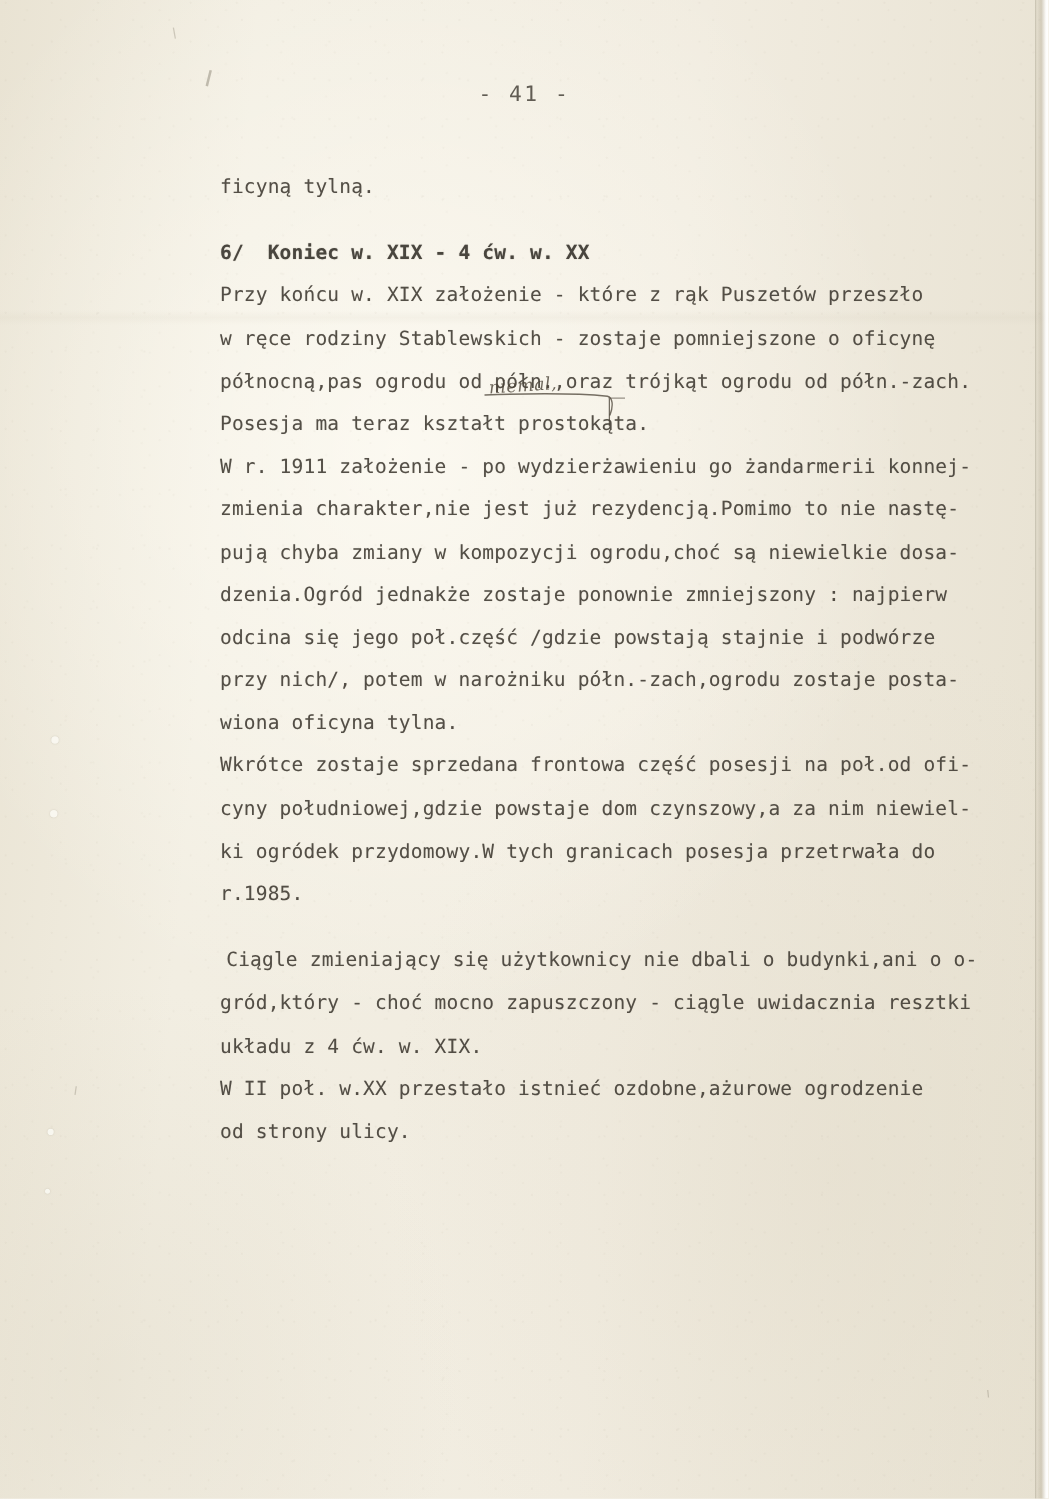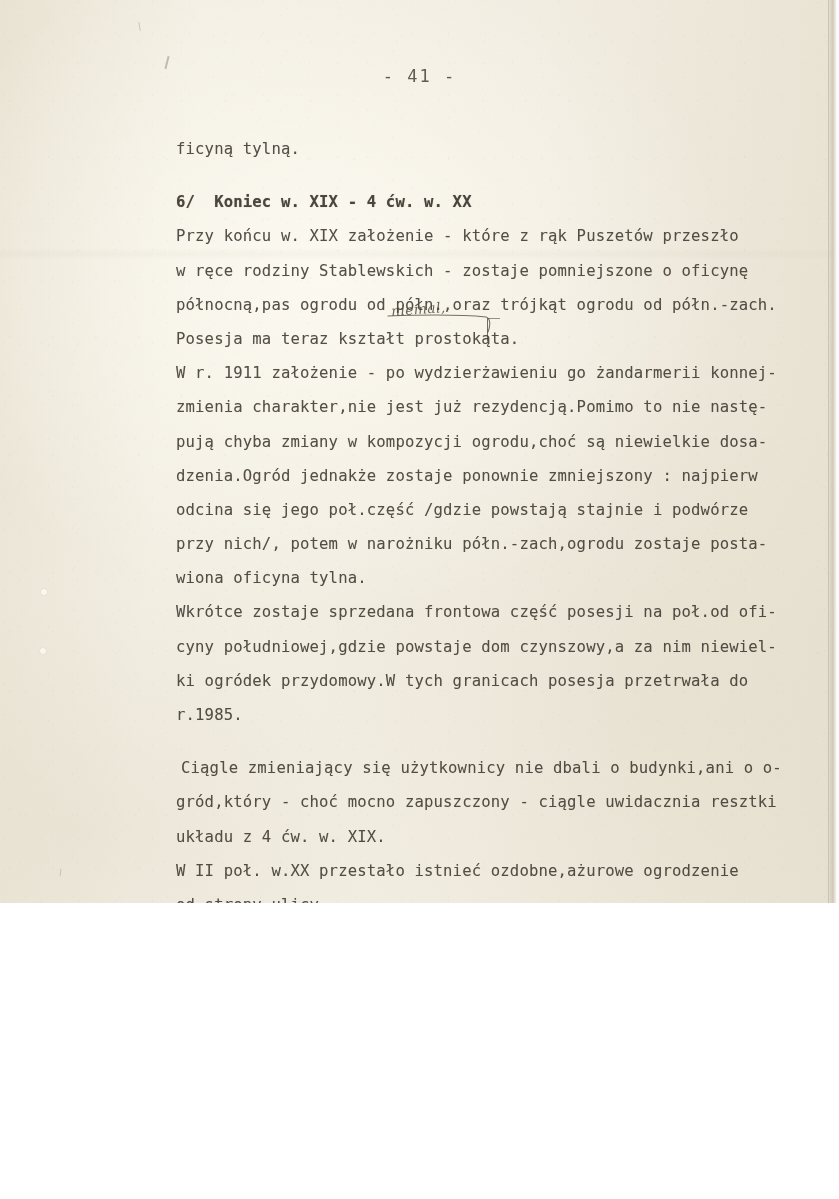--- a/index.html
+++ b/index.html
@@ -7,21 +7,21 @@
     padding: 0;
     background: #ffffff;
   }
   body {
     font-family: "DejaVu Sans Mono", monospace;
   }
 
   #page {
     position: relative;
     width: 839px;
-    height: 903px;
+    height: 1199px;
     overflow: hidden;
     background: #efeadd;
     background-image:
       radial-gradient(ellipse 70% 55% at 38% 30%, rgba(255,253,246,0.75) 0%, rgba(255,253,246,0) 70%),
       radial-gradient(ellipse 60% 50% at 80% 78%, rgba(225,218,200,0.40) 0%, rgba(225,218,200,0) 72%),
       radial-gradient(ellipse 45% 35% at 10% 92%, rgba(222,215,197,0.38) 0%, rgba(222,215,197,0) 75%),
       linear-gradient(95deg, #e9e3d3 0%, #f2eee2 22%, #f1ece0 60%, #e7e1d1 100%);
   }
 
   

